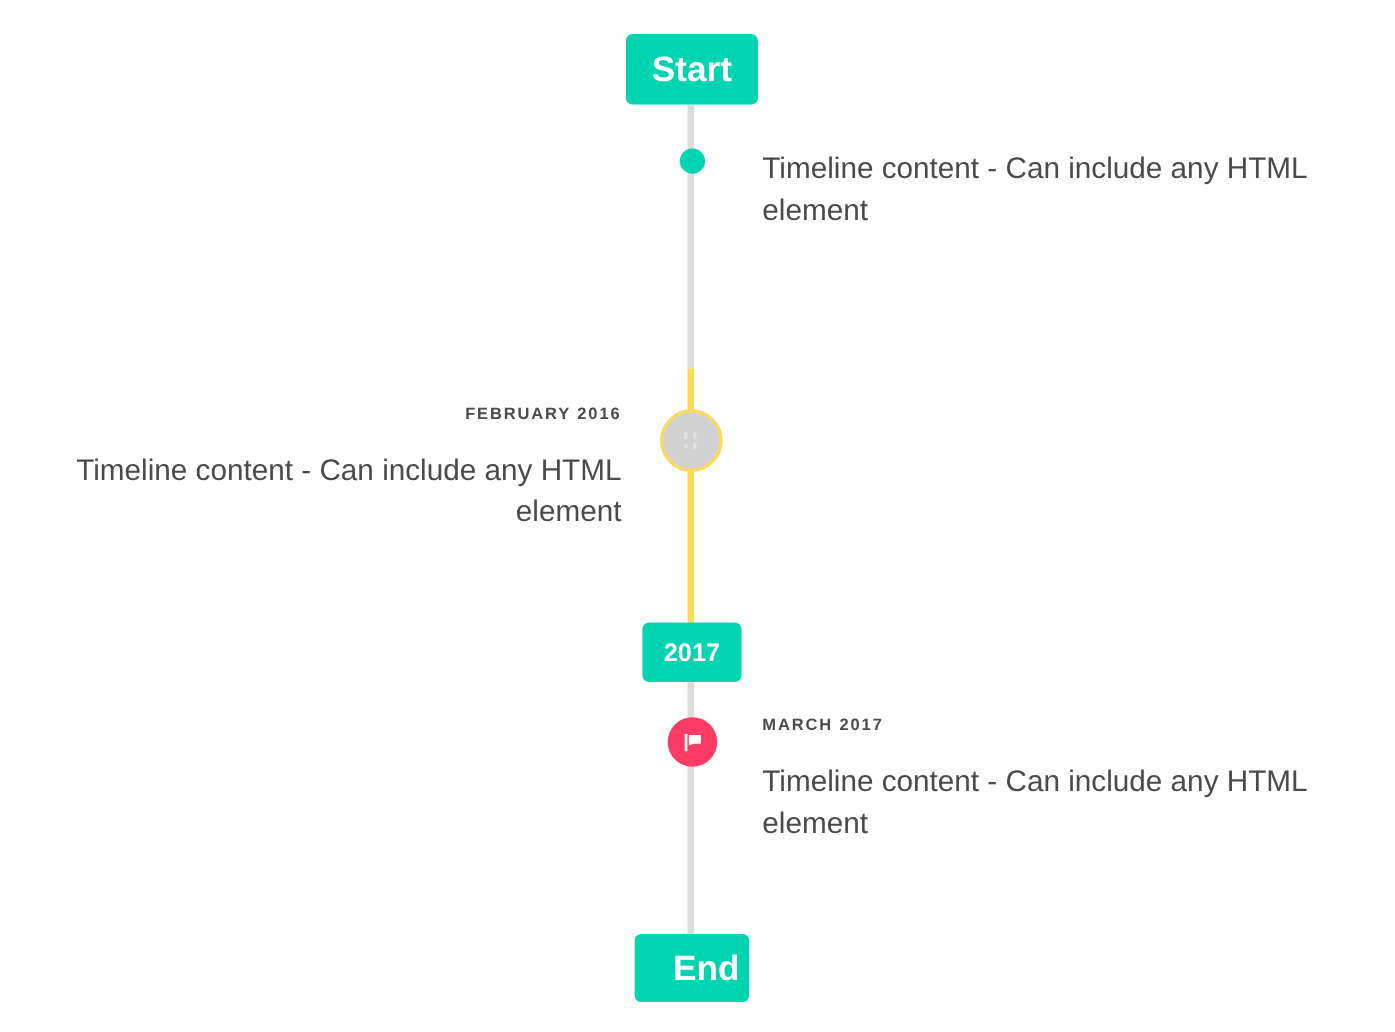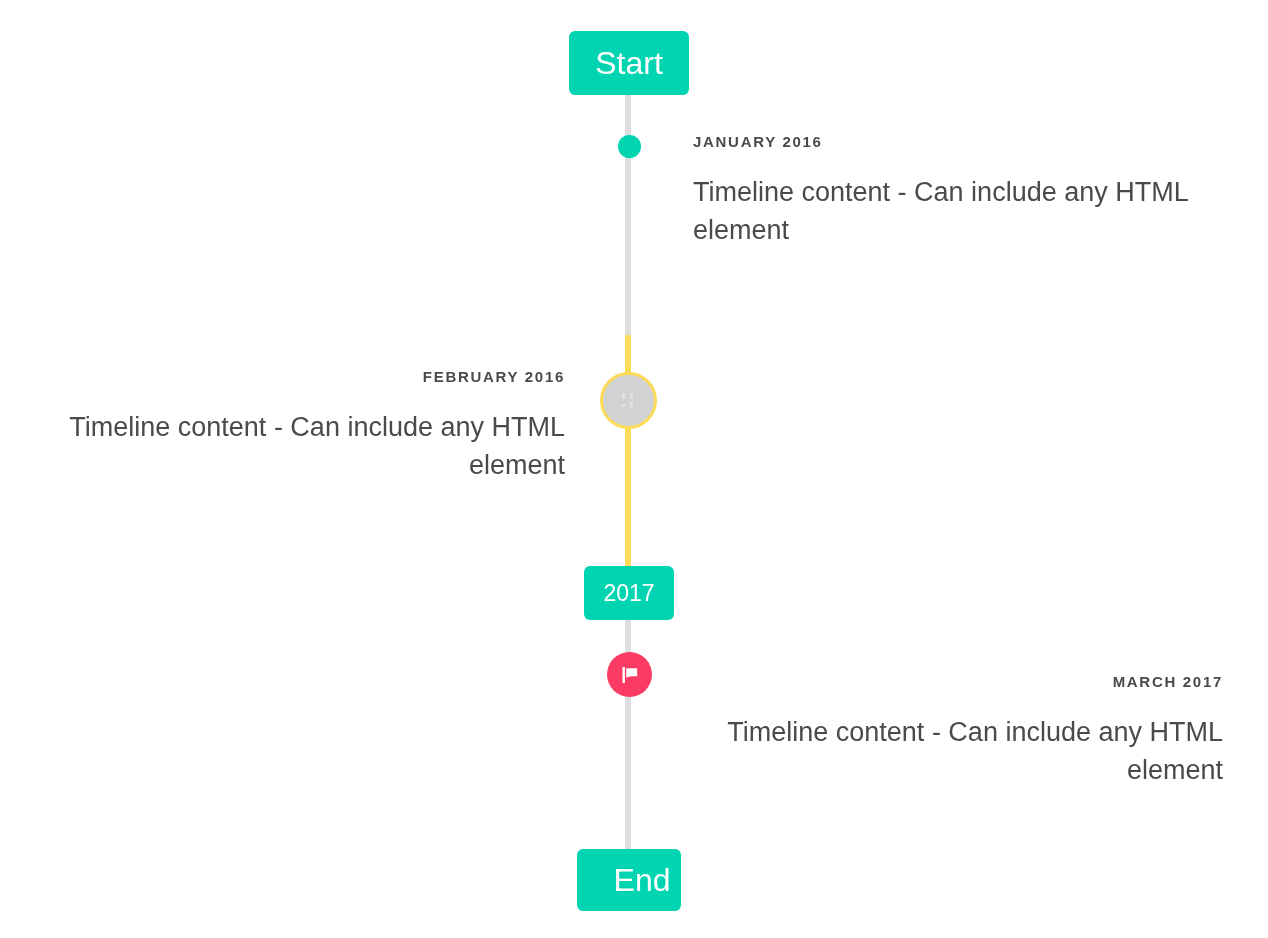--- a/index.html
+++ b/index.html
@@ -36,21 +36,21 @@
 
   
   .cap-badge {
     position: absolute;
     background: #00d4b1;
     border-radius: 6px;
     color: #ffffff;
     display: flex;
     align-items: center;
     justify-content: center;
-    font-weight: 400;
+    font-weight: 700;
     line-height: 1;
     user-select: none;
   }
   .cap-start {
     left: 569px; top: 31px;
     width: 120px; height: 64px;
     font-size: 32px;
   }
   .cap-end {
     left: 577px; top: 849px;
@@ -109,36 +109,35 @@
     color: #4a4a4a;
     line-height: 1.42;
     margin: 0;
   }
 
   .entry-right { left: 693px; width: 530px; text-align: left; }
   .entry-left  { left: 35px;  width: 530px; text-align: right; }
 
   .entry-jan   { top: 134px; }
   .entry-feb   { top: 369px; }
-  .entry-mar   { top: 674px; text-align: right; }
+  .entry-mar   { top: 652px; }
 </style>
 </head>
 <body>
 
 <div class="timeline-root">
 
   <div class="spine spine-grey-top"></div>
   <div class="spine spine-yellow"></div>
   <div class="spine spine-grey-bottom"></div>
 
   <div class="cap-badge cap-start">Start</div>
 
   <div class="marker marker-dot"></div>
   <div class="entry entry-right entry-jan">
-    <p class="entry-label">JANUARY 2016</p>
     <p class="entry-body">Timeline content - Can include any HTML element</p>
   </div>
 
   <div class="marker marker-ring">
     <svg class="broken-img-icon" width="20" height="20" viewBox="0 0 20 20" aria-hidden="true">
       <rect x="3" y="2" width="3" height="6" fill="#efefef"></rect>
       <rect x="11" y="2" width="3" height="6" fill="#efefef"></rect>
       <rect x="11" y="11" width="3" height="6" fill="#efefef"></rect>
       <rect x="3" y="13" width="3" height="3" fill="#efefef"></rect>
     </svg>

